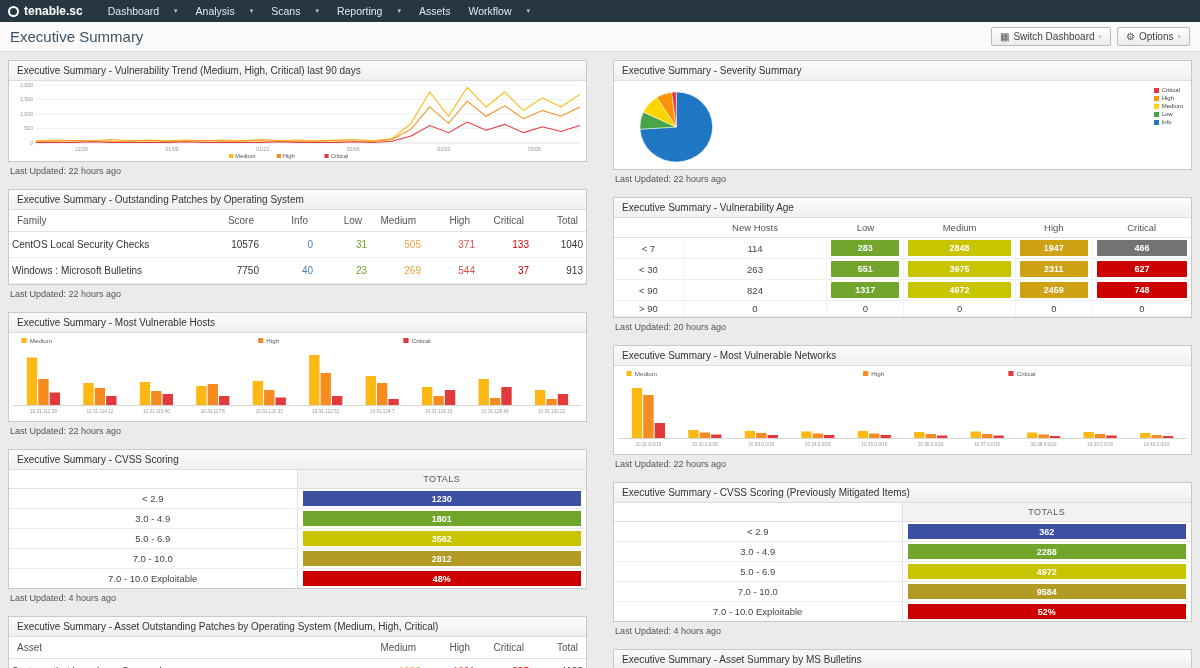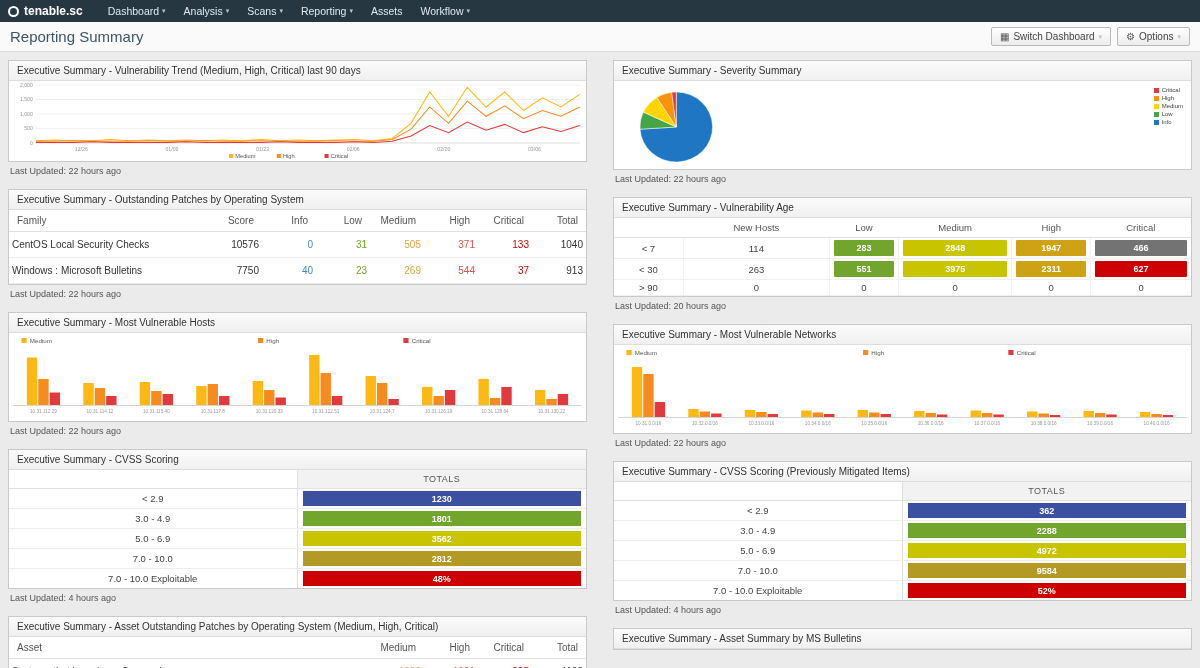--- a/index.html
+++ b/index.html
@@ -3,21 +3,21 @@
 <meta charset="utf-8">
 <style>
   * { box-sizing: border-box; margin: 0; padding: 0; }
   html,body { width:1200px; height:668px; overflow:hidden; }
   body { background:#ebebeb; font-family:"Liberation Sans", sans-serif; }
 
   
   .topnav { height:22px; background:#263742; display:flex; align-items:center; padding:0 8px; }
   .brand { display:flex; align-items:center; gap:5px; color:#fff; font-size:12px; font-weight:bold; margin-right:16px; }
   .brand-ring { width:11px; height:11px; border:2.5px solid #fff; border-radius:50%; display:inline-block; }
-  .nav-item { color:#dfe7ec; font-size:10.5px; padding:8px 9px; height:22px; line-height:22px; cursor:pointer; display:flex; align-items:center; gap:3px; }
+  .nav-item { color:#dfe7ec; font-size:10.5px; padding:8px 9px; height:22px; line-height:22px; cursor:pointer; display:flex; align-items:center; gap:15px; }
   .caret { font-size:7px; color:#b9c5cc; }
 
   
   .page-header { height:30px; background:#fafafa; border-bottom:1px solid #dcdcdc; display:flex; align-items:center; justify-content:space-between; padding:0 10px; }
   .page-title { font-size:15px; color:#3e5568; font-weight:500; }
   .hdr-btns { display:flex; gap:6px; }
   .btn { display:inline-flex; align-items:center; gap:4px; background:linear-gradient(#ffffff,#ececec); border:1px solid #b9b9b9; border-radius:2px; font-size:10px; color:#444; padding:3px 8px; cursor:pointer; }
   .btn .ic { font-size:10px; color:#555; }
 
   
@@ -85,21 +85,21 @@
   <div class="nav-item">
       <span>Assets</span>
     </div>
   <div class="nav-item">
       <span>Workflow</span>
       <span class="caret">▾</span>
     </div>
 </div>
 
 <div class="page-header">
-  <div class="page-title">Reporting Summary</div>
+  <div class="page-title">Executive Summary</div>
   <div class="hdr-btns">
     <div class="btn">
       <span class="ic">▦</span>
       <span>Switch Dashboard</span>
       <span class="caret">▾</span>
     </div>
     <div class="btn">
       <span class="ic">⚙</span>
       <span>Options</span>
       <span class="caret">▾</span>
@@ -392,20 +392,36 @@
                   <span class="pill" style="background:#c9c400">3975</span>
                 </td>
                 <td>
                   <span class="pill" style="background:#cfa216">2311</span>
                 </td>
                 <td>
                   <span class="pill" style="background:#cc0000">627</span>
                 </td>
               </tr>
               <tr>
+                <td>&lt; 90</td>
+                <td>824</td>
+                <td>
+                  <span class="pill" style="background:#71a52c">1317</span>
+                </td>
+                <td>
+                  <span class="pill" style="background:#c9c400">4972</span>
+                </td>
+                <td>
+                  <span class="pill" style="background:#cfa216">2459</span>
+                </td>
+                <td>
+                  <span class="pill" style="background:#cc0000">748</span>
+                </td>
+              </tr>
+              <tr>
                 <td>&gt; 90</td>
                 <td>0</td>
                 <td>0</td>
                 <td>0</td>
                 <td>0</td>
                 <td>0</td>
               </tr>
             </tbody>
           </table>
         </div>

